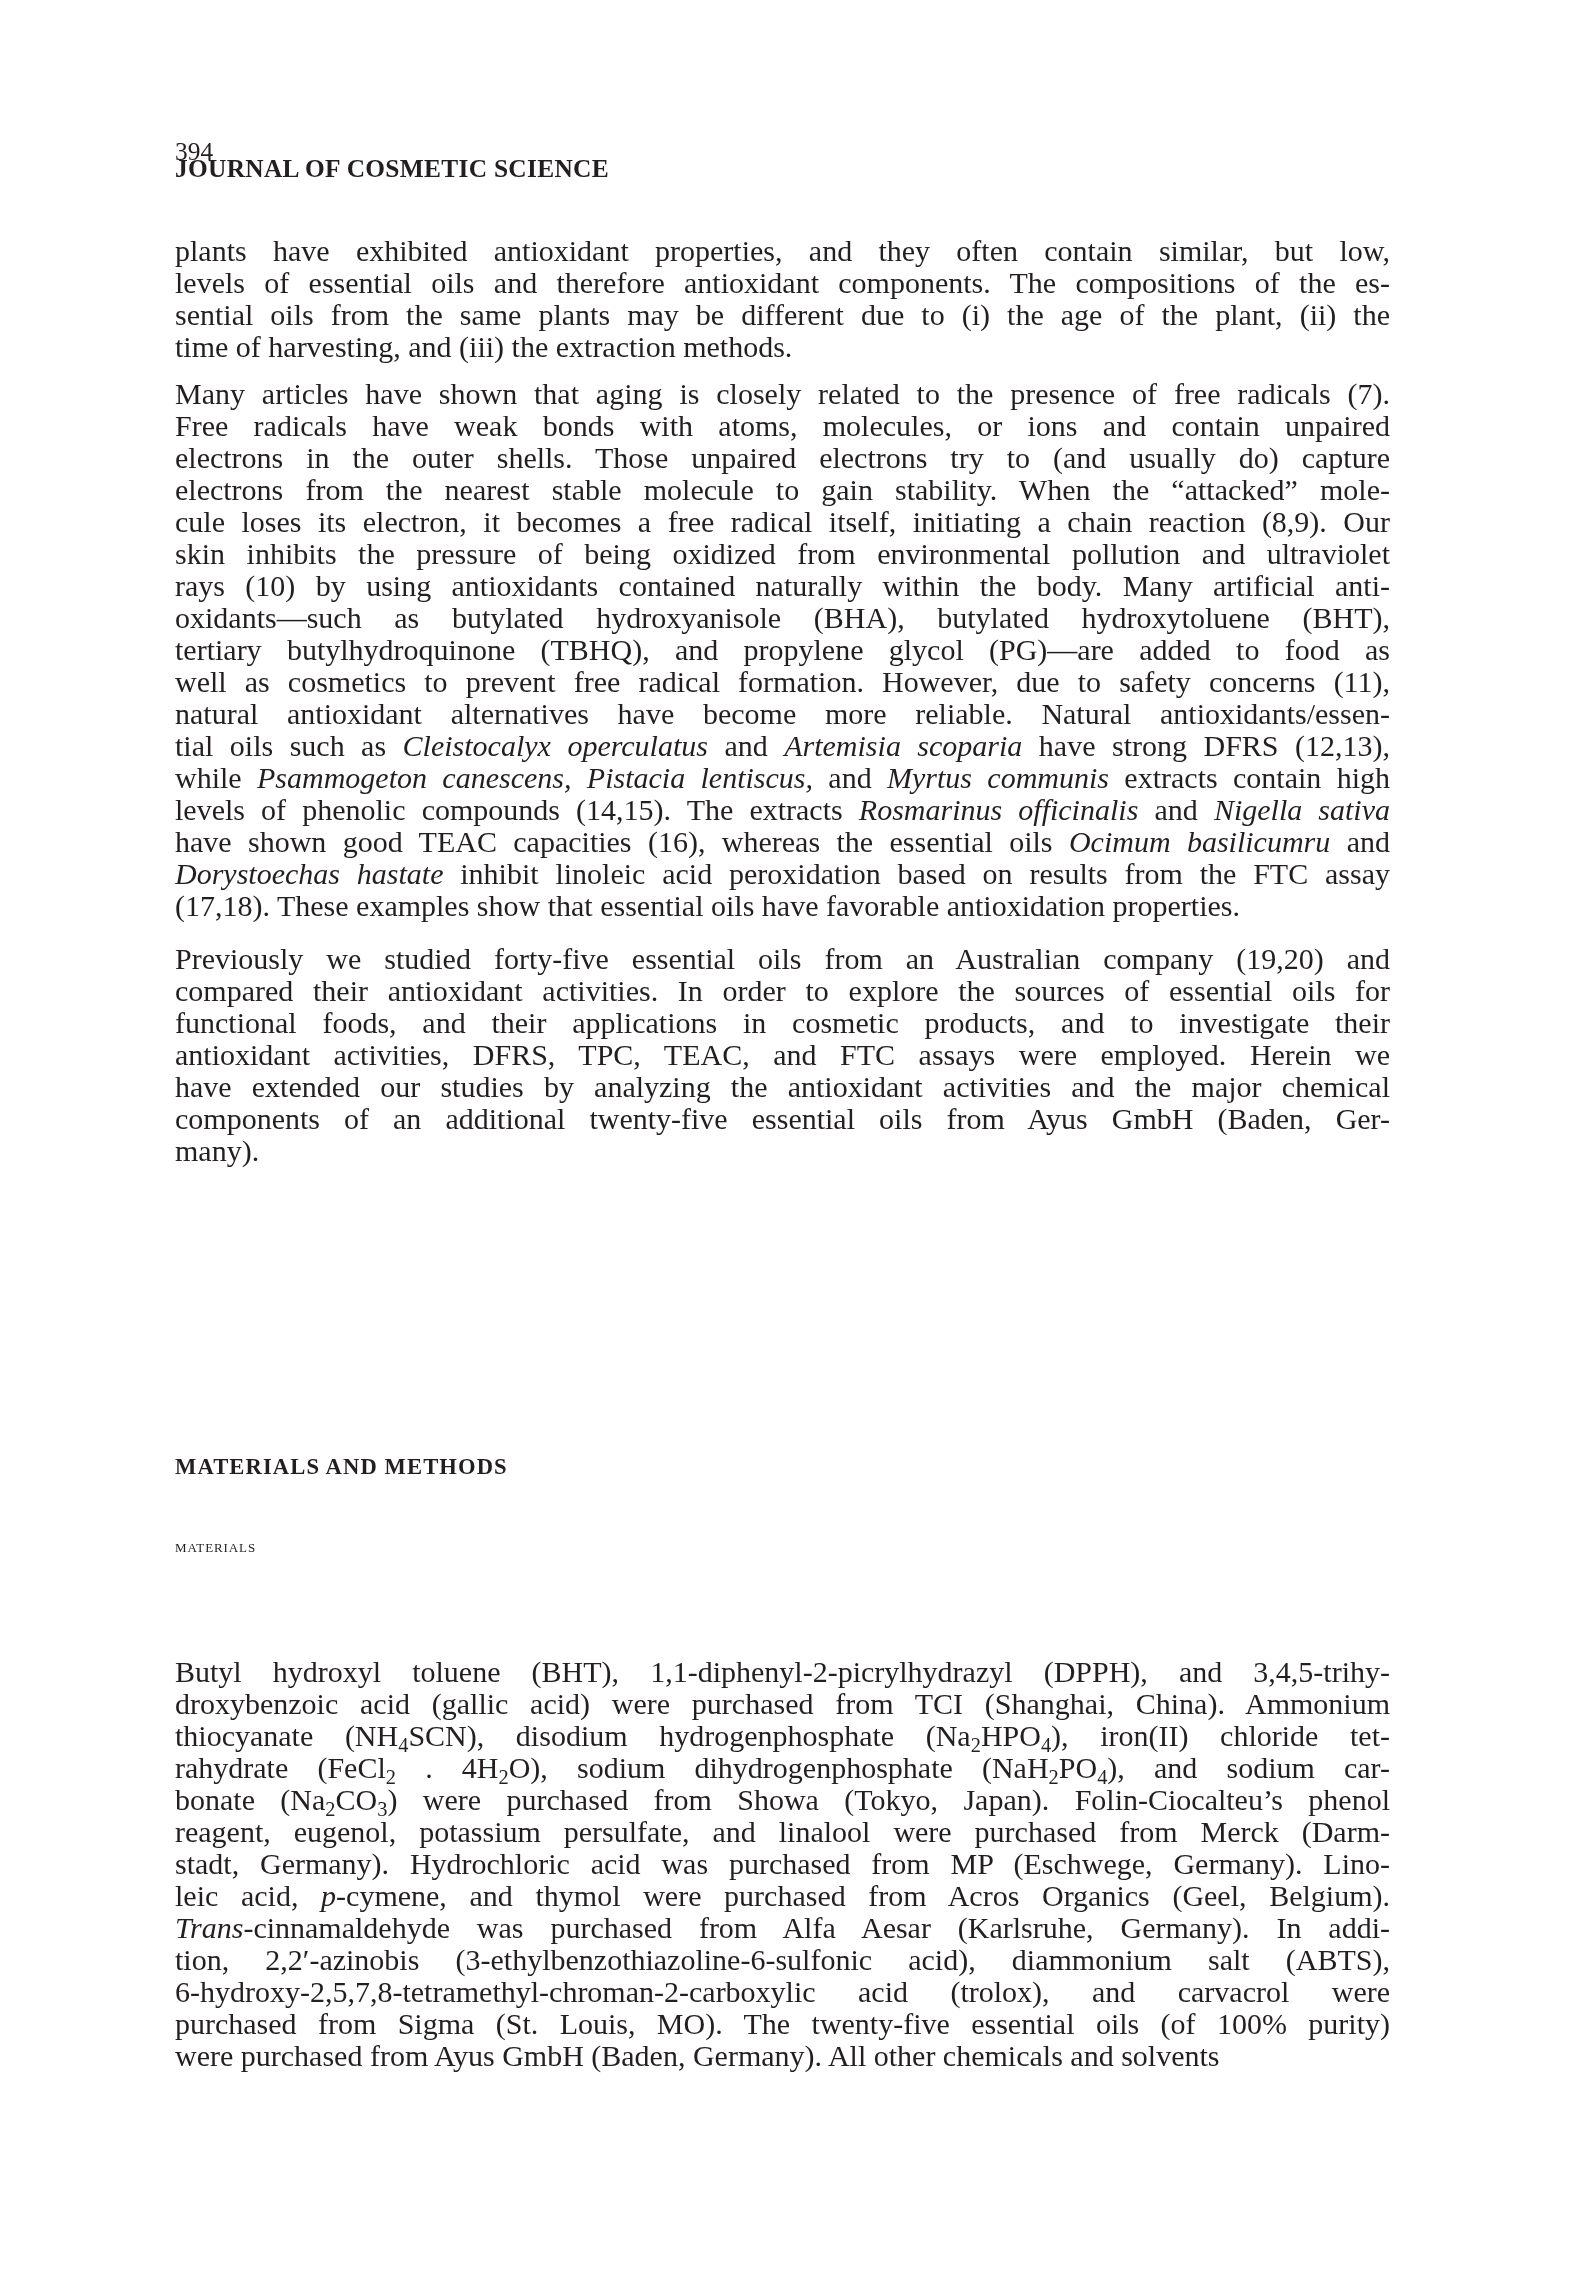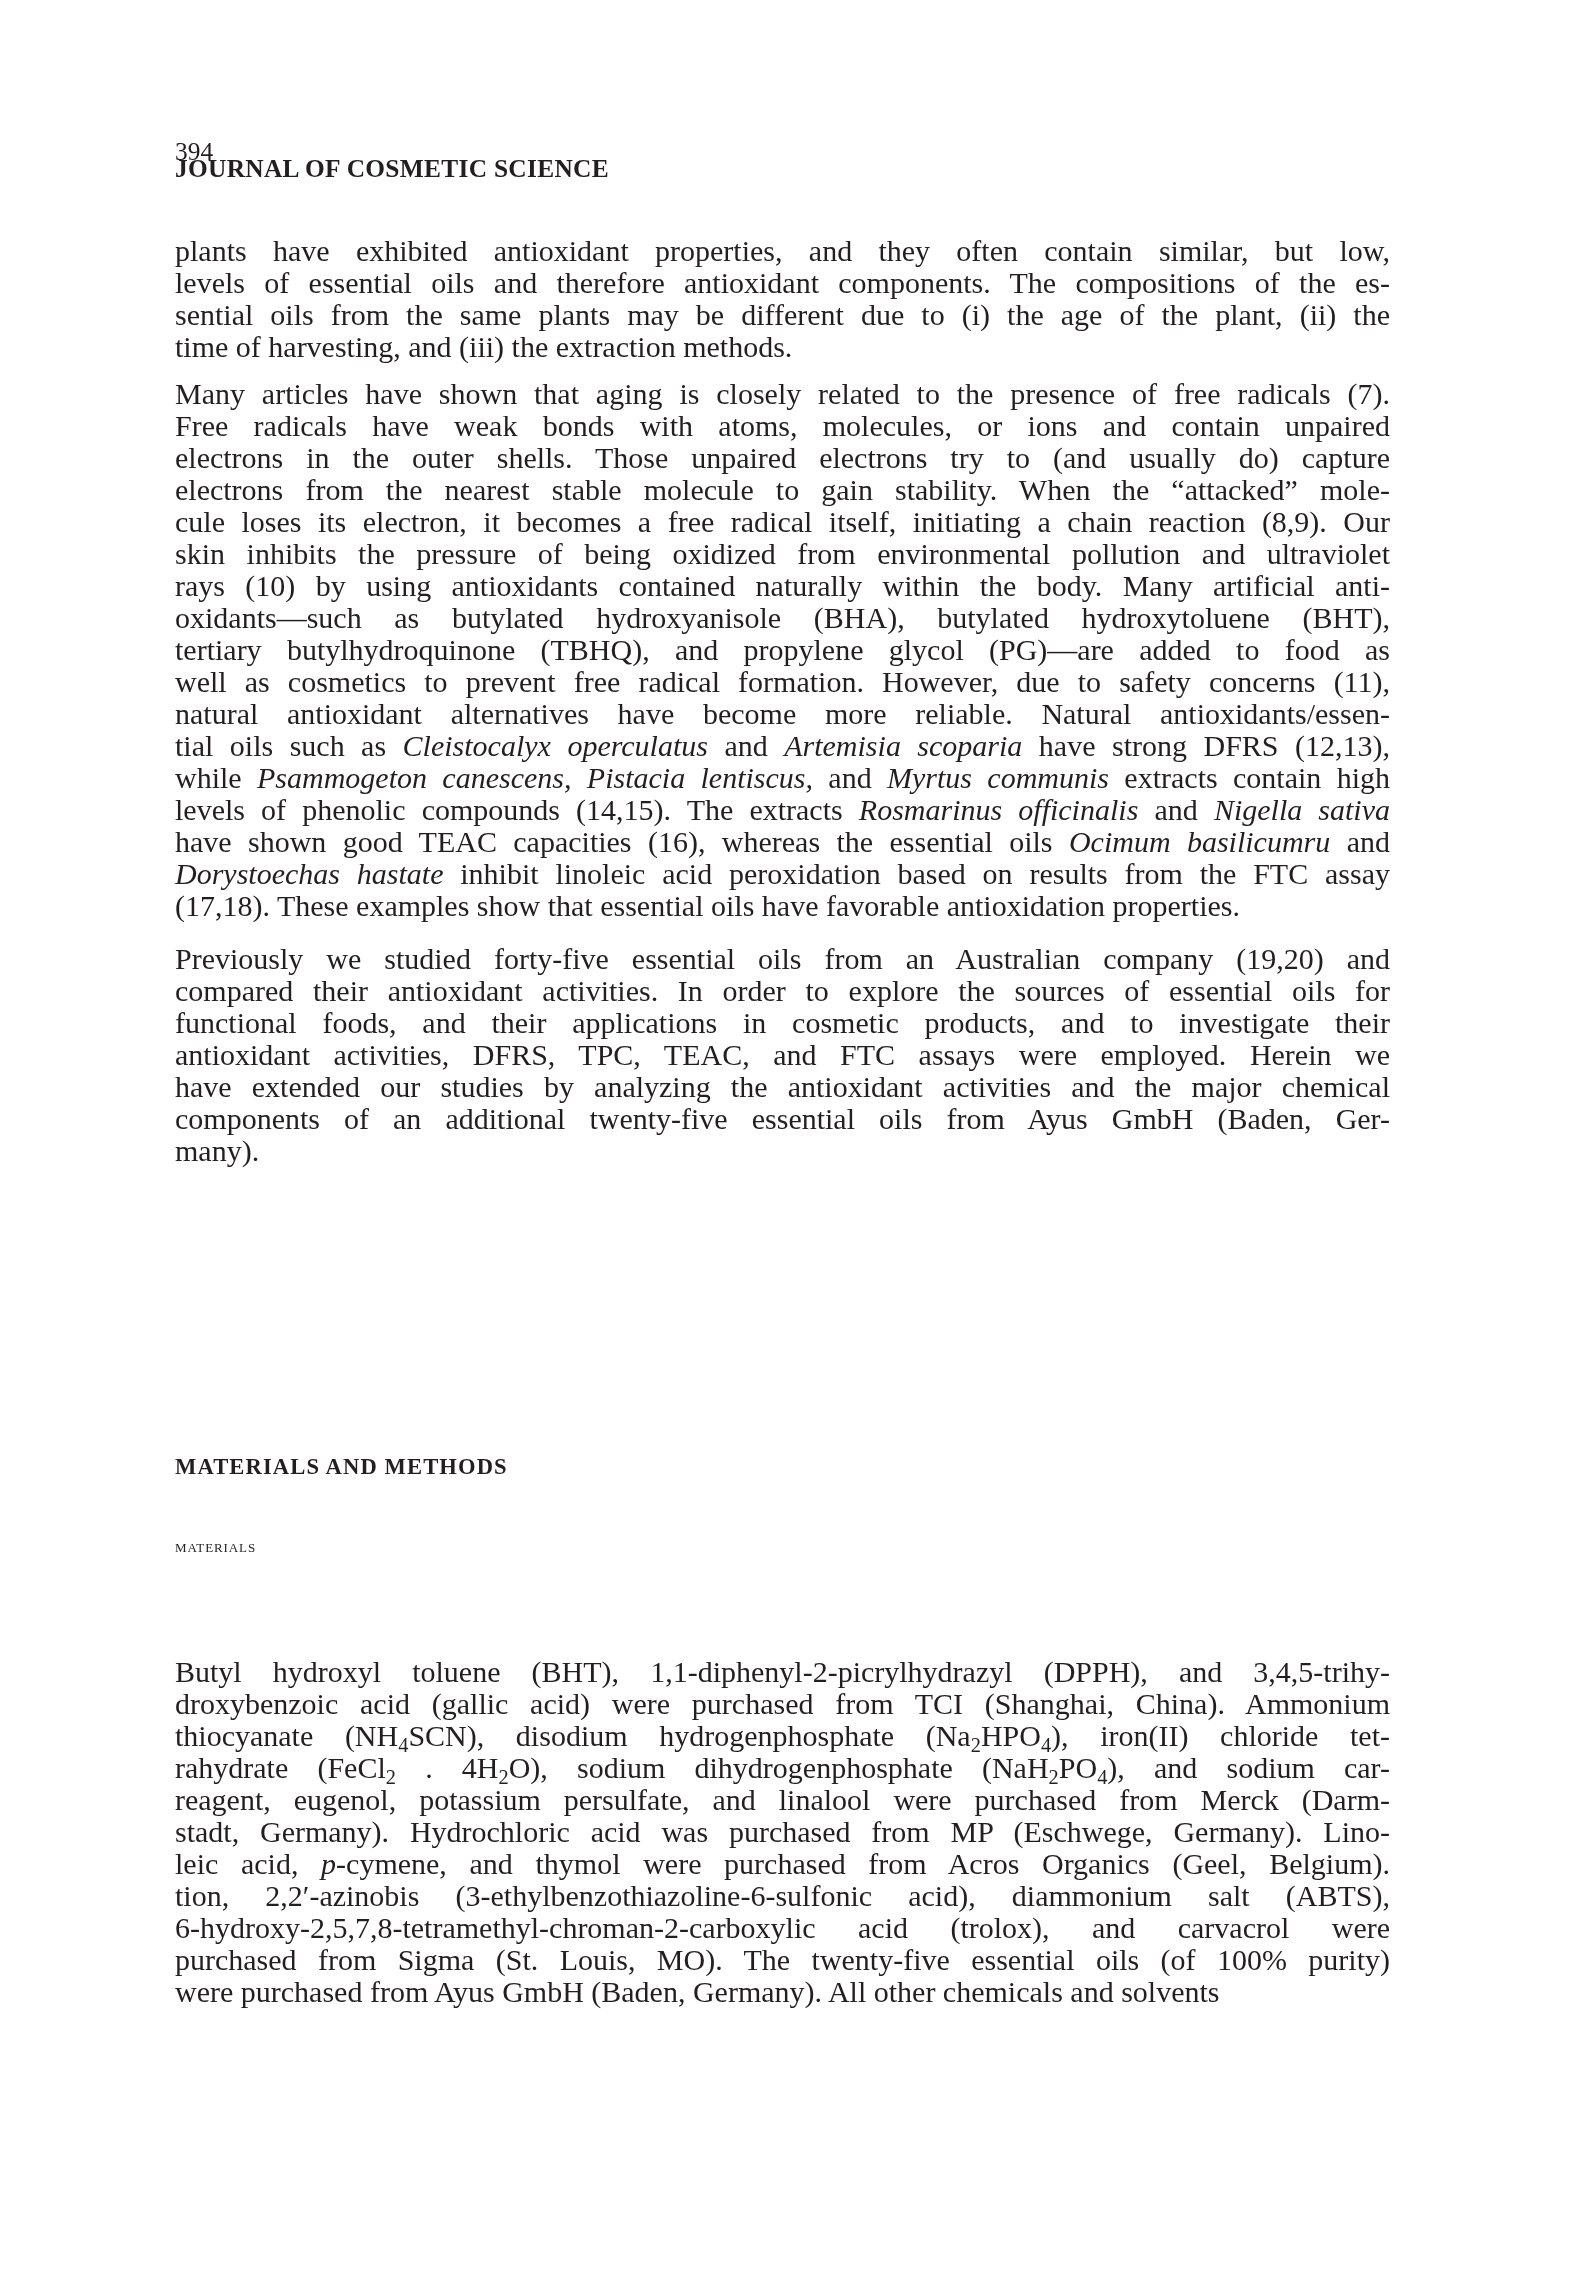--- a/index.html
+++ b/index.html
@@ -75,21 +75,23 @@
   </div>
 
 <div class="heading" style="top:1453px;">MATERIALS AND METHODS</div>
 <div class="subheading" style="top:1537px;">MATERIALS</div>
 
 <div class="block" style="top:1656px;">
     <span class="line"><span>Butyl hydroxyl toluene (BHT), 1,1-diphenyl-2-picrylhydrazyl (DPPH), and 3,4,5-trihy-</span></span>
     <span class="line"><span>droxybenzoic acid (gallic acid) were purchased from TCI (Shanghai, China). Ammonium</span></span>
     <span class="line"><span>thiocyanate (NH</span><sub>4</sub><span>SCN), disodium hydrogenphosphate (Na</span><sub>2</sub><span>HPO</span><sub>4</sub><span>), iron(II) chloride tet-</span></span>
     <span class="line"><span>rahydrate (FeCl</span><sub>2</sub><span> . 4H</span><sub>2</sub><span>O), sodium dihydrogenphosphate (NaH</span><sub>2</sub><span>PO</span><sub>4</sub><span>), and sodium car-</span></span>
+    <span class="line"><span>bonate (Na</span><sub>2</sub><span>CO</span><sub>3</sub><span>) were purchased from Showa (Tokyo, Japan). Folin-Ciocalteu’s phenol</span></span>
     <span class="line"><span>reagent, eugenol, potassium persulfate, and linalool were purchased from Merck (Darm-</span></span>
     <span class="line"><span>stadt, Germany). Hydrochloric acid was purchased from MP (Eschwege, Germany). Lino-</span></span>
     <span class="line"><span>leic acid, </span><i>p</i><span>-cymene, and thymol were purchased from Acros Organics (Geel, Belgium).</span></span>
+    <span class="line"><i>Trans</i><span>-cinnamaldehyde was purchased from Alfa Aesar (Karlsruhe, Germany). In addi-</span></span>
     <span class="line"><span>tion, 2,2′-azinobis (3-ethylbenzothiazoline-6-sulfonic acid), diammonium salt (ABTS),</span></span>
     <span class="line"><span>6-hydroxy-2,5,7,8-tetramethyl-chroman-2-carboxylic acid (trolox), and carvacrol were</span></span>
     <span class="line"><span>purchased from Sigma (St. Louis, MO). The twenty-five essential oils (of 100% purity)</span></span>
     <span class="line last"><span>were purchased from Ayus GmbH (Baden, Germany). All other chemicals and solvents</span></span>
   </div>
 
 
 </body></html>

